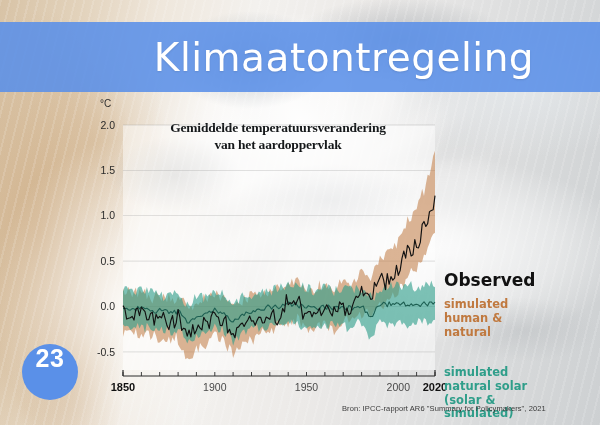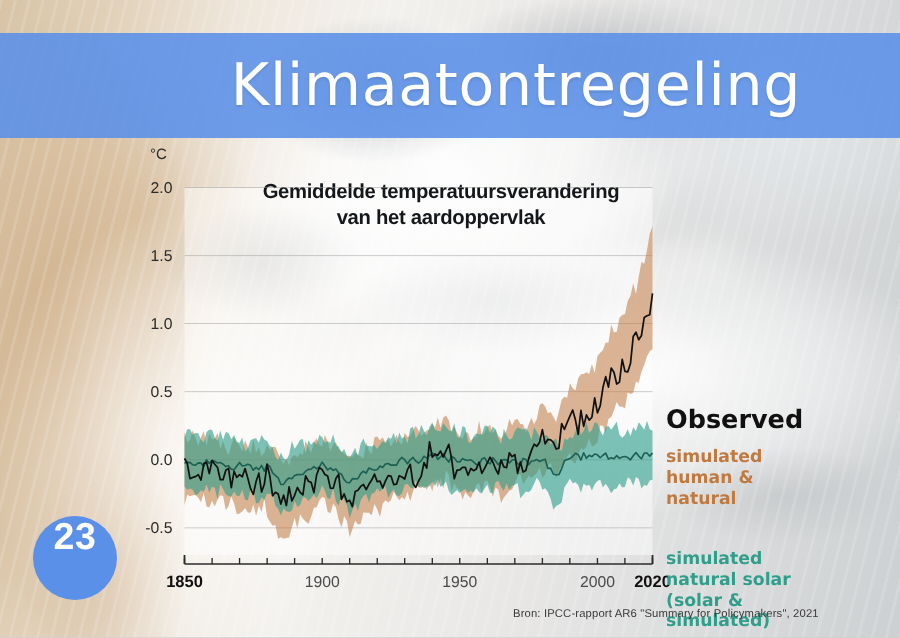--- a/index.html
+++ b/index.html
@@ -85,22 +85,21 @@
     background:rgba(255,255,255,.48);
   }
   .unit{
     position:absolute;left:100px;top:0px;font-size:10px;color:#2b2b2b;
     font-weight:400;
   }
   .chart-title{
     position:absolute;left:128px;top:22px;width:300px;
     text-align:center;font-size:13.5px;font-weight:700;color:#15181a;
     line-height:1.25;letter-spacing:-.2px;
-    font-family:Liberation Sans, sans-serif;
-    margin-left:16px;
+    font-family:Liberation Serif, serif;
   }
   svg.plot{position:absolute;left:0;top:0;width:600px;height:300px;}
 
   .ylab{font-size:10.5px;fill:#2b2b2b;font-family:"Liberation Sans",sans-serif;}
   .xlab{font-size:10.5px;fill:#4a4a4a;font-family:"Liberation Sans",sans-serif;}
   .xlab.bold{fill:#111;font-weight:700;font-size:11px;}
 
   .legend{position:absolute;font-family:"DejaVu Sans",sans-serif;font-weight:700;line-height:1.2;}
   .lg-obs{left:444px;top:172px;font-size:17px;color:#111;}
   .lg-hum{left:444px;top:200px;font-size:11.5px;color:#c0793f;}

